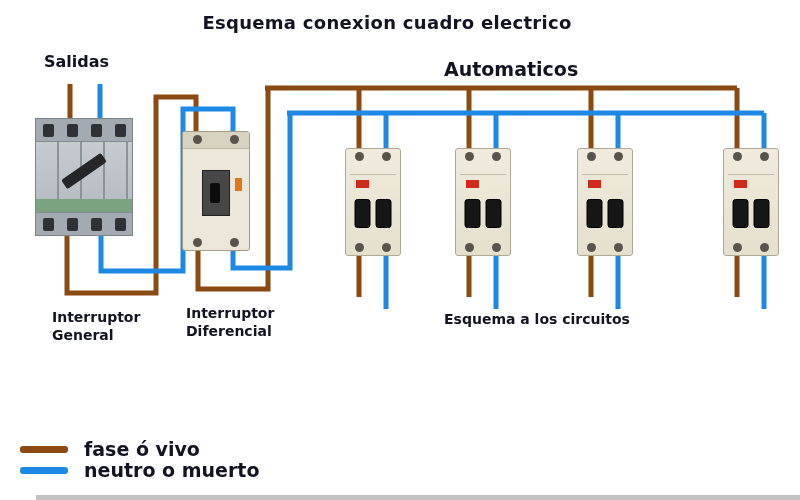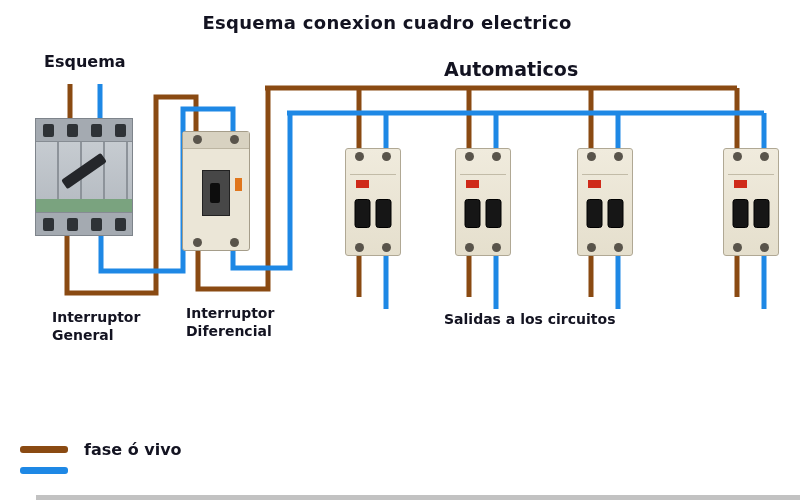--- a/index.html
+++ b/index.html
@@ -56,21 +56,21 @@
   .mcb-red{position:absolute;left:10px;top:31px;width:13px;height:8px;background:#cf2a1a;}
   .mcb-toggles{position:absolute;left:50%;top:50px;transform:translateX(-50%);display:flex;gap:5px;}
   .mcb-toggles span{display:block;width:14px;height:27px;background:#161616;border:1px solid #000;border-radius:3px;}
 
   
   #legend{position:absolute;left:20px;top:440px;}
   .legend-row{display:flex;align-items:center;height:18px;margin-bottom:3px;}
   .swatch{width:48px;height:7px;border-radius:3px;margin-right:16px;}
   .swatch.phase{background:var(--phase-wire,#8a4a12);}
   .swatch.neutral{background:var(--neutral-wire,#1e88e5);}
-  .legend-label{font-weight:bold;font-size:16px;}
+  .legend-label{font-weight:bold;font-size:19px;}
 
   #scan-edge{position:absolute;left:36px;right:0;bottom:0;height:5px;background:#c2c2c2;}
 </style>
 </head>
 <body>
 
 <svg id="wires" width="800" height="500" viewBox="0 0 800 500">
   <path class="wire phase" d="M70 84V124
        M67 230V293H156V97H196V136
        M198 245V289H268V88
@@ -162,31 +162,32 @@
   <div class="mcb-red"></div>
   <div class="mcb-toggles">
     <span></span>
     <span></span>
   </div>
   <span class="dot b1"></span>
   <span class="dot b2"></span>
 </div>
 
 <div id="title" class="lbl">Esquema conexion cuadro electrico</div>
-<div id="lbl-entrada" class="lbl">Esquema</div>
+<div id="lbl-entrada" class="lbl">Salidas</div>
 <div id="lbl-automaticos" class="lbl">Automaticos</div>
 <div id="lbl-general" class="lbl">Interruptor
 General</div>
 <div id="lbl-diferencial" class="lbl">Interruptor
 Diferencial</div>
-<div id="lbl-salidas" class="lbl">Salidas a los circuitos</div>
+<div id="lbl-salidas" class="lbl">Esquema a los circuitos</div>
 
 <div id="legend">
   <div class="legend-row">
     <span class="swatch phase"></span>
     <span class="legend-label">fase ó vivo</span>
   </div>
   <div class="legend-row">
     <span class="swatch neutral"></span>
+    <span class="legend-label">neutro o muerto</span>
   </div>
 </div>
 
 <div id="scan-edge"></div>
 
 </body></html>

